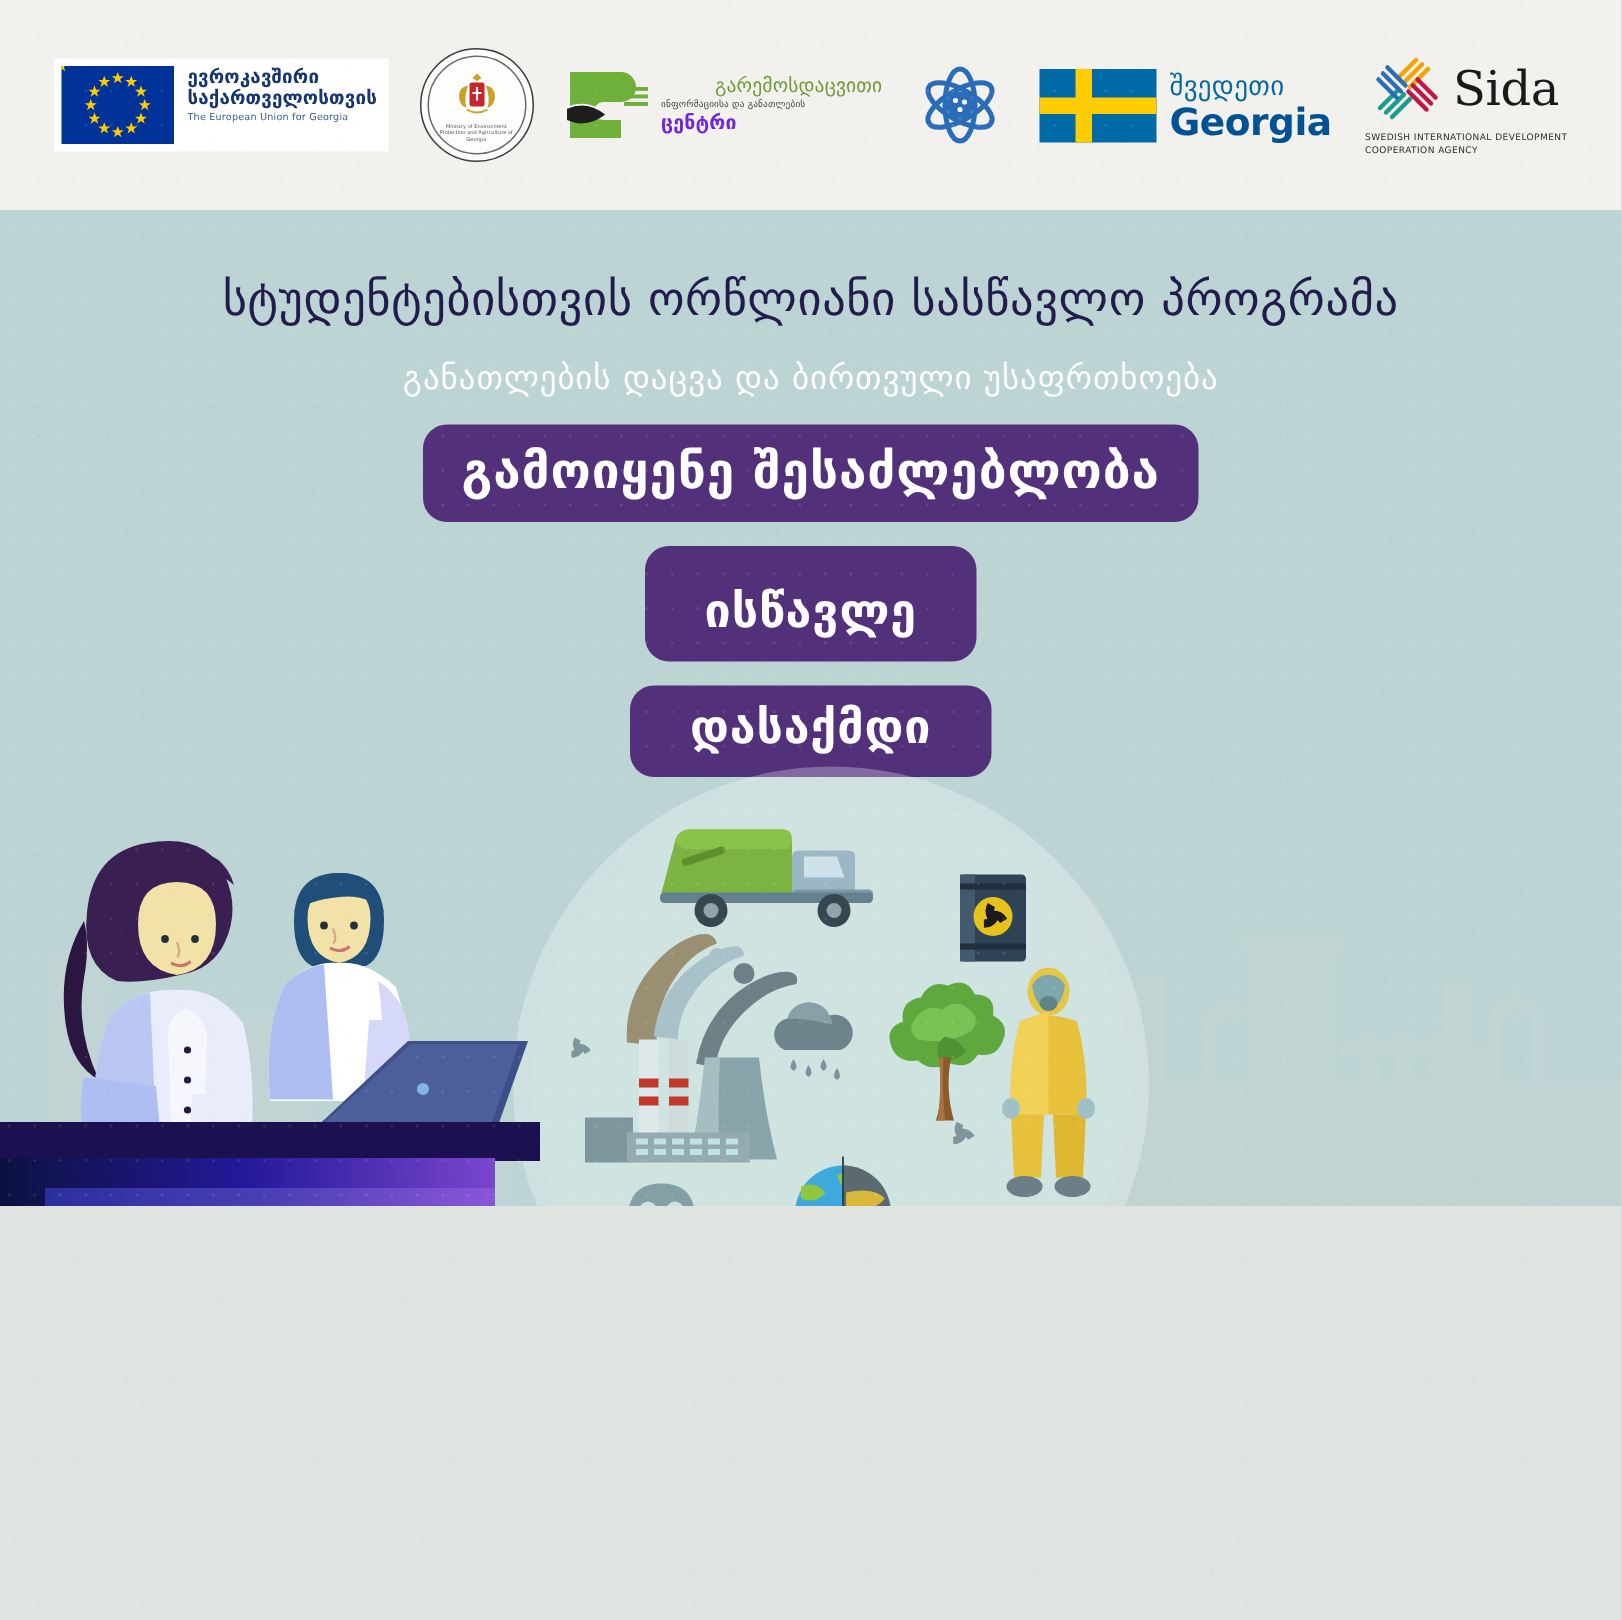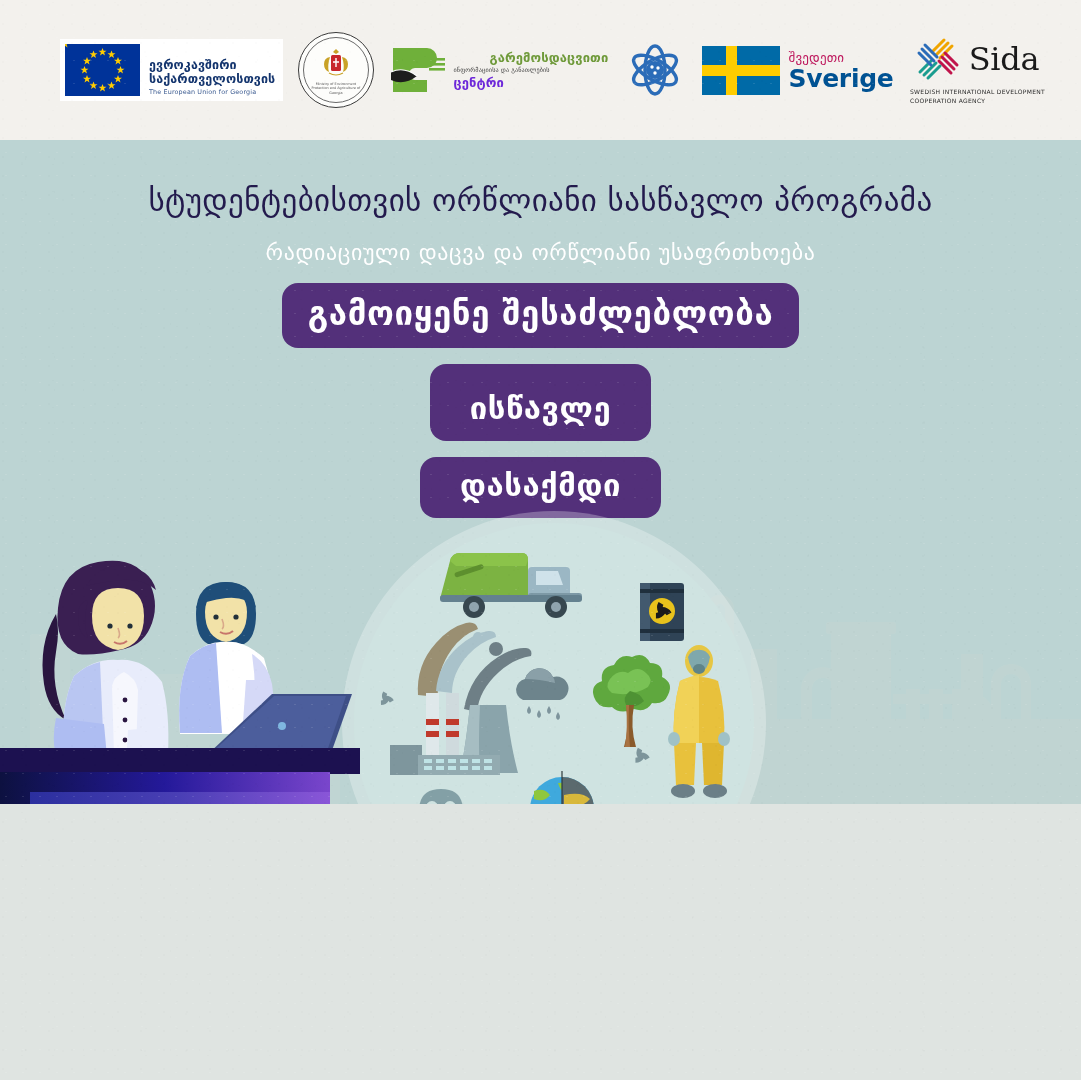--- a/index.html
+++ b/index.html
@@ -29,53 +29,53 @@
     position:absolute; left:0; top:0; width:1081px; height:140px;
     background:#f3f1ed;
     display:flex; align-items:center; justify-content:center; gap:0;
     z-index:20;
   }
   .logo-row{ display:flex; align-items:center; gap:0; width:100%;
              justify-content:space-between; padding:0 36px; }
   .logo{ display:flex; align-items:center; }
 
   
-  .eu-logo{ background:#fff; padding:5px 8px 5px 5px; display:flex; align-items:flex-end; gap:9px;margin-left:24px; }
+  .eu-logo{ background:#fff; padding:5px 8px 5px 5px; display:flex; align-items:flex-start; gap:9px; }
   .eu-flag{ width:75px; height:52px; background:#003399; position:relative; flex:none; }
   .eu-text{ color:#1a3a7a; line-height:1.12; }
   .eu-l1,.eu-l2{ font-size:12.5px; font-weight:600; letter-spacing:.1px; color:#14356e; }
   .eu-l3{ font-size:6.4px; color:#3a5a90; margin-top:3px; letter-spacing:.15px; }
 
   
   .seal{ width:76px; height:76px; border-radius:50%; border:1px solid #3a3a3a;
          background:#fdfdfb; position:relative; display:flex; align-items:center;
          justify-content:center; flex-direction:column; }
   .seal::before{ content:""; position:absolute; inset:4px; border-radius:50%;
                  border:1px solid #6a6a6a; }
   .seal-arms{ position:relative; width:42px; height:34px; margin-top:2px; }
   .seal-caption{ font-size:3.4px; color:#555; text-align:center; line-height:1.35;
                  width:52px; margin-top:1px; }
 
   
   .eiec{ display:flex; align-items:center; gap:7px; }
   .eiec-mark{ width:58px; height:56px; position:relative; flex:none; }
   .eiec-text{ line-height:1.18; }
-  .eiec-l1{ font-size:13px; color:#6f9a3a; font-weight:700; letter-spacing:.1px;margin-left:36px; }
+  .eiec-l1{ font-size:13px; color:#6f9a3a; font-weight:400; letter-spacing:.1px;margin-left:36px; }
   .eiec-l2{ font-size:6.2px; color:#3d3d3d; letter-spacing:.1px; margin:1px 0; }
   .eiec-l3{ font-size:13px; color:#6d28d9; font-weight:600; letter-spacing:.1px; }
 
   
   .atom{ width:64px; height:64px; position:relative; }
 
   
   .sweden{ display:flex; align-items:center; gap:9px; }
   .se-flag{ width:78px; height:49px; background:#006AA7; position:relative; flex:none; }
   .se-flag::before{ content:""; position:absolute; left:0; right:0; top:19px; height:11px; background:#FECC00; }
   .se-flag::after{ content:""; position:absolute; top:0; bottom:0; left:24px; width:11px; background:#FECC00; }
-  .se-t1{ font-size:13px; color:#be185d; letter-spacing:.2px; }
+  .se-t1{ font-size:18px; color:#0369a1; letter-spacing:.2px; }
   .se-t2{ font-size:25px; color:#005293; font-weight:700; letter-spacing:-.3px; line-height:1; margin-top:1px; }
 
   
   .sida{ display:flex; flex-direction:column; align-items:center; }
   .sida-top{ display:flex; align-items:center; gap:7px; }
   .sida-mark{ width:48px; height:48px; position:relative; }
   .sida-word{ font-family:"DejaVu Serif","Liberation Serif",serif; font-size:32px;
               color:#1a1a1a; line-height:1; letter-spacing:-.3px; }
   .sida-sub{ font-size:6px; color:#2a2a2a; letter-spacing:.3px; line-height:1.55;
              text-align:left; width:100%; margin-top:4px; padding-left:2px; }
@@ -210,21 +210,21 @@
             <circle cx="35" cy="30" r="1.7"></circle>
             <circle cx="32" cy="35" r="1.7"></circle>
         </g>
       </svg>
     </div>
 
     <div class="logo sweden">
       <div class="se-flag"></div>
       <div>
         <div class="se-t1">შვედეთი</div>
-        <div class="se-t2">Sverige</div>
+        <div class="se-t2">Georgia</div>
       </div>
     </div>
 
     <div class="logo sida">
       <div class="sida-top">
         <svg class="sida-mark" viewBox="0 0 48 48">
           <g stroke-width="3" stroke-linecap="round">
             <g stroke="#f0a500">
               <line x1="22" y1="20" x2="34" y2="8"></line>
                 <line x1="26" y1="23" x2="38" y2="11"></line>
@@ -281,21 +281,21 @@
   <svg class="skyline-left" viewBox="0 0 360 230">
     <g fill="#cbdad5" opacity=".9">
       <rect x="30" y="60" width="40" height="170" rx="3"></rect>
       <rect x="110" y="100" width="100" height="130" rx="3"></rect>
       <rect x="230" y="80" width="34" height="150" rx="3"></rect>
       <rect x="280" y="130" width="60" height="100" rx="3"></rect>
     </g>
   </svg>
 
   <div class="title">სტუდენტებისთვის  ორწლიანი  სასწავლო  პროგრამა</div>
-  <div class="subtitle">რადიაციული დაცვა და  ორწლიანი უსაფრთხოება</div>
+  <div class="subtitle">განათლების დაცვა და  ბირთვული უსაფრთხოება</div>
 
   <div class="badges">
     <div class="badge badge-1">გამოიყენე შესაძლებლობა</div>
     <div class="badge badge-2">ისწავლე</div>
     <div class="badge badge-3">დასაქმდი</div>
   </div>
 
   <div class="circle">
 
     <svg class="ic" style="left:78px; top:22px; width:160px; height:80px;" viewBox="0 0 160 80">

